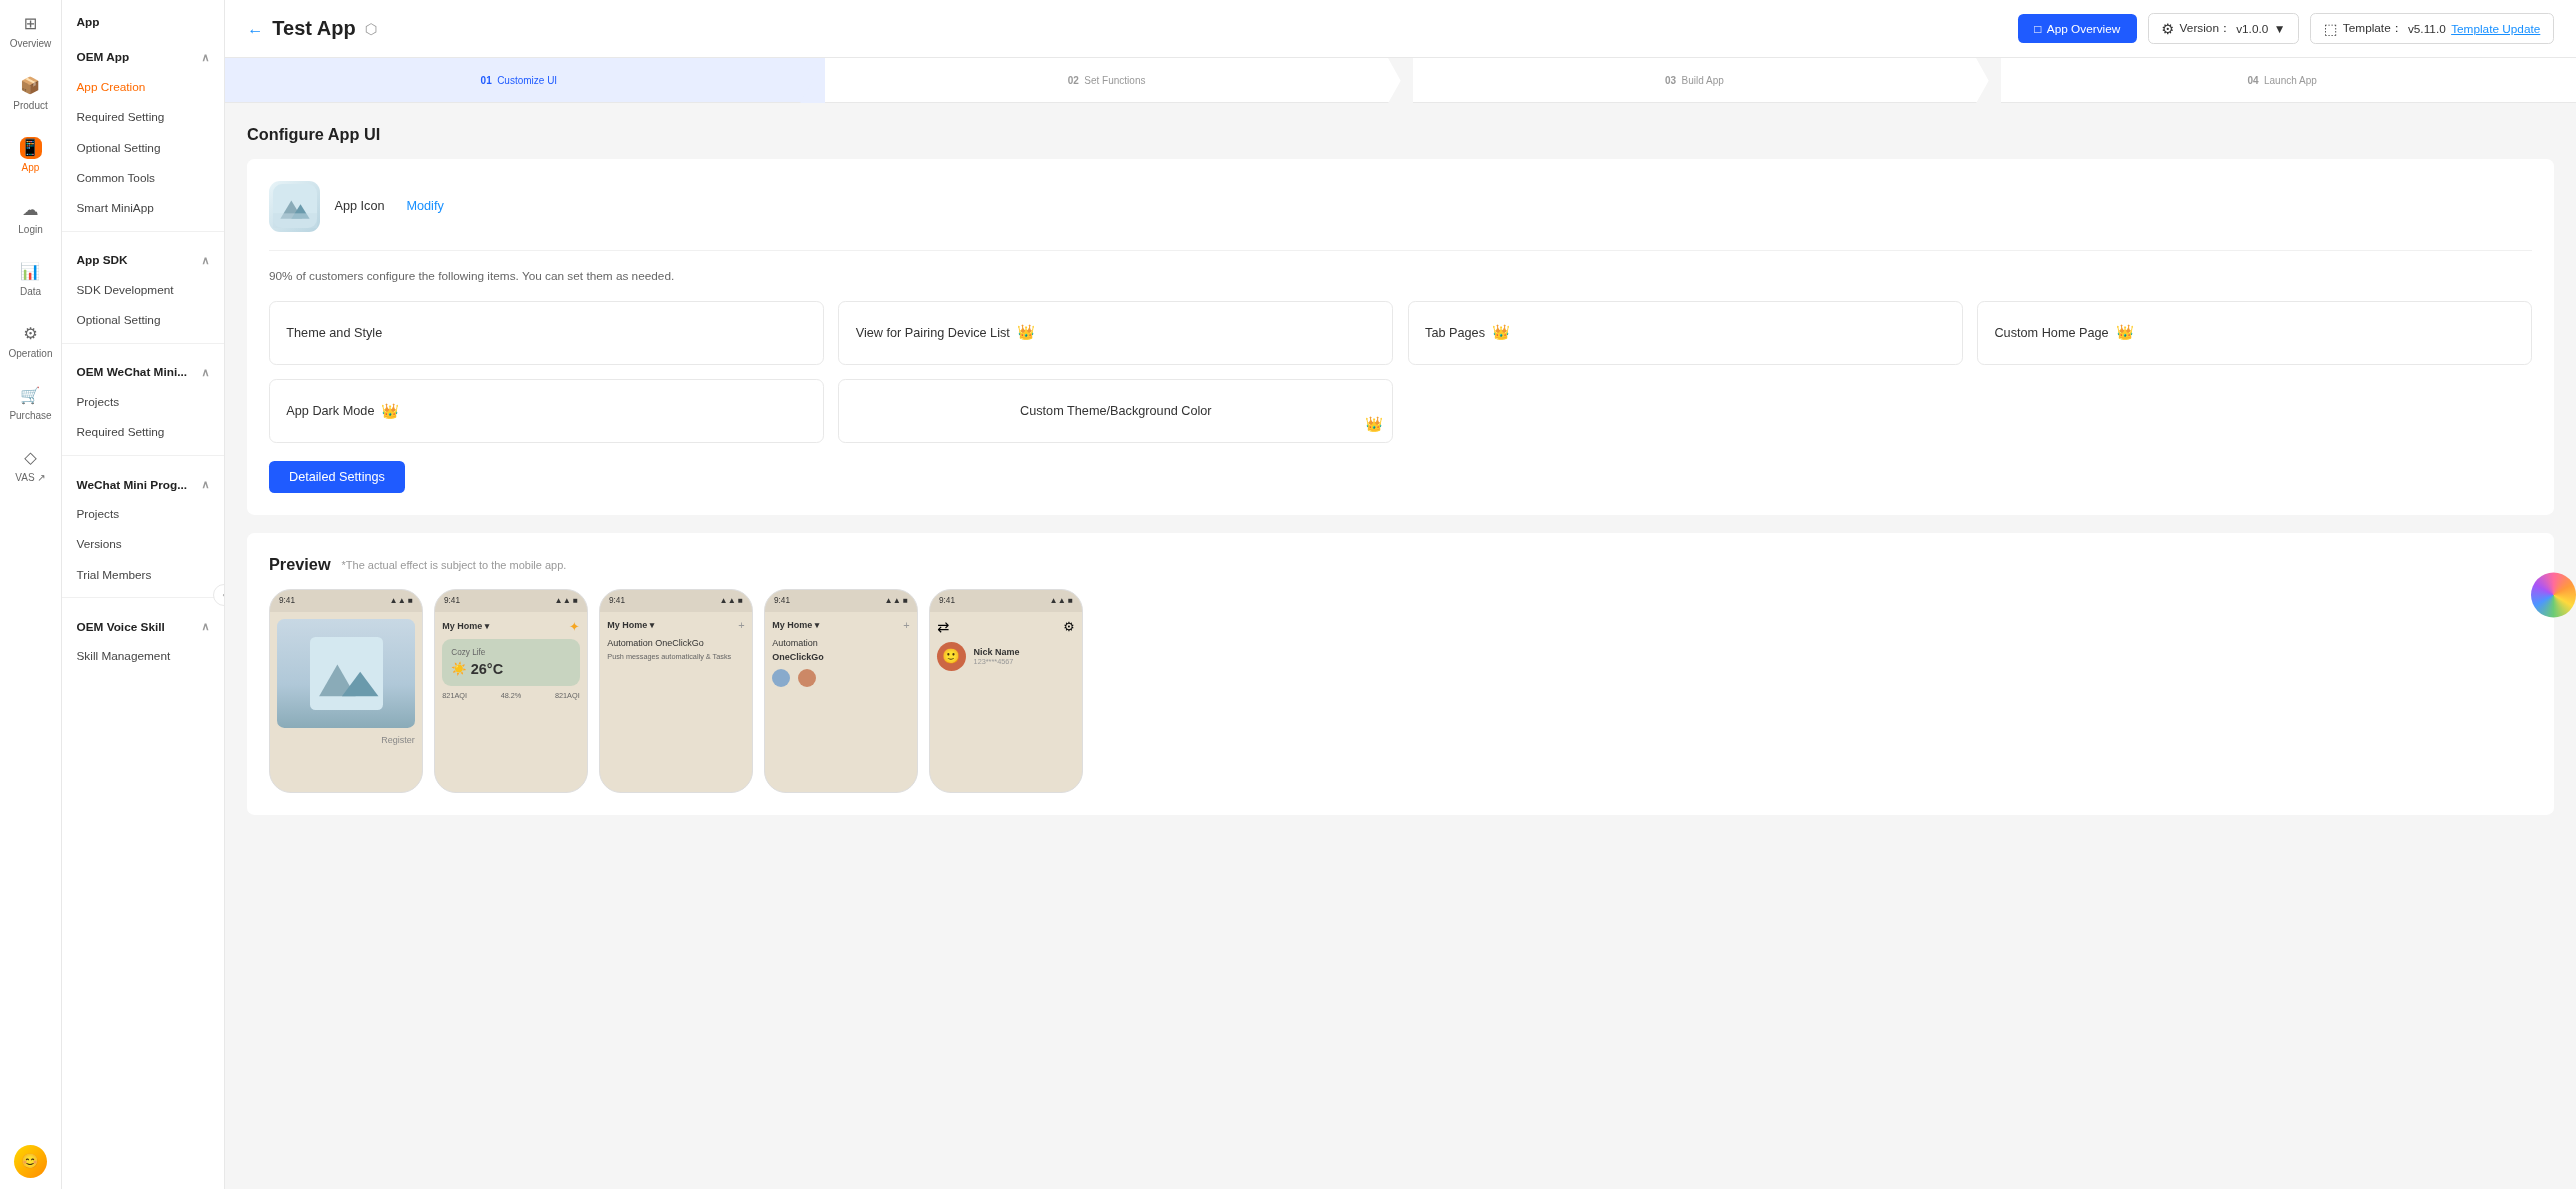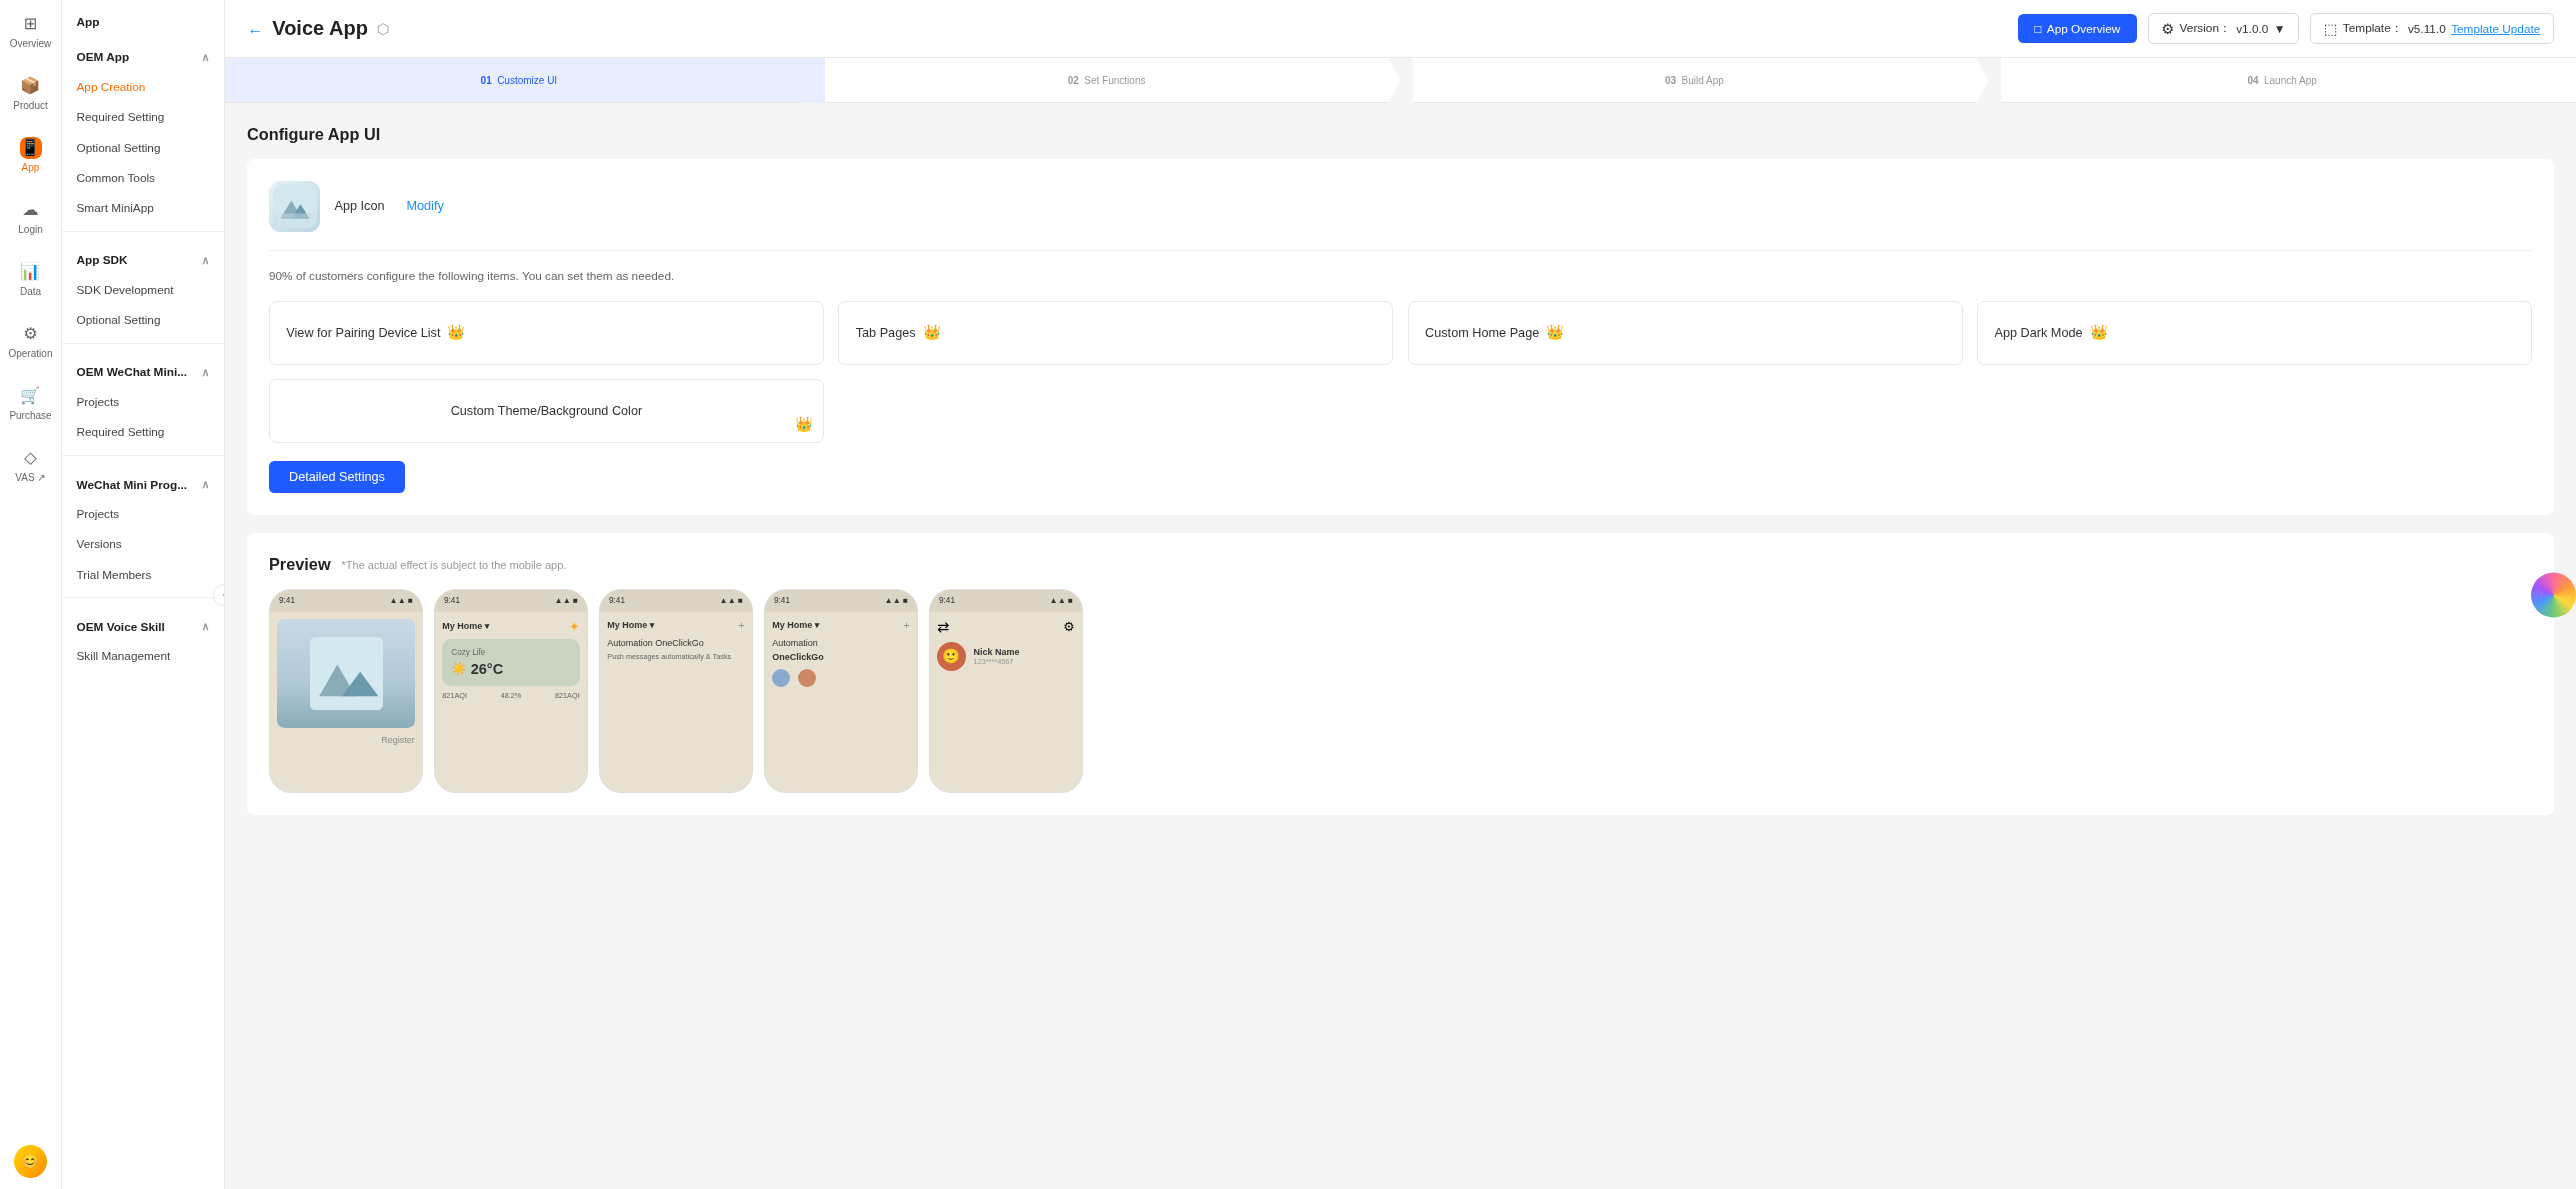--- a/index.html
+++ b/index.html
@@ -488,21 +488,21 @@
   </div>
 
   <div class="collapse-toggle">‹</div>
 </div>
 
 <div class="main-content">
 
   <div class="top-header">
     <div class="header-left">
       <span class="back-arrow">←</span>
-      <span class="app-title">Voice App</span>
+      <span class="app-title">Test App</span>
       <span class="app-title-dropdown">⬡</span>
     </div>
     <div class="header-right">
       <button class="btn-primary">
         <span>□</span>
         <span>App Overview</span>
       </button>
       <div class="version-btn">
         <span style="font-size:14.5px;">⚙</span>
         <span>Version：</span>
@@ -567,20 +567,23 @@
         <span class="modify-link">Modify</span>
       </div>
 
       
       <div class="config-note">90% of customers configure the following items. You can set them as needed.</div>
 
       
       <div class="options-grid">
 
         <div class="option-card">
+          <span>Theme and Style</span>
+        </div>
+        <div class="option-card">
           <span>View for Pairing Device List</span>
           <span class="crown-icon">👑</span>
         </div>
 
         <div class="option-card">
           <span>Tab Pages</span>
           <span class="crown-icon">👑</span>
         </div>
         <div class="option-card">
           <span>Custom Home Page</span>

